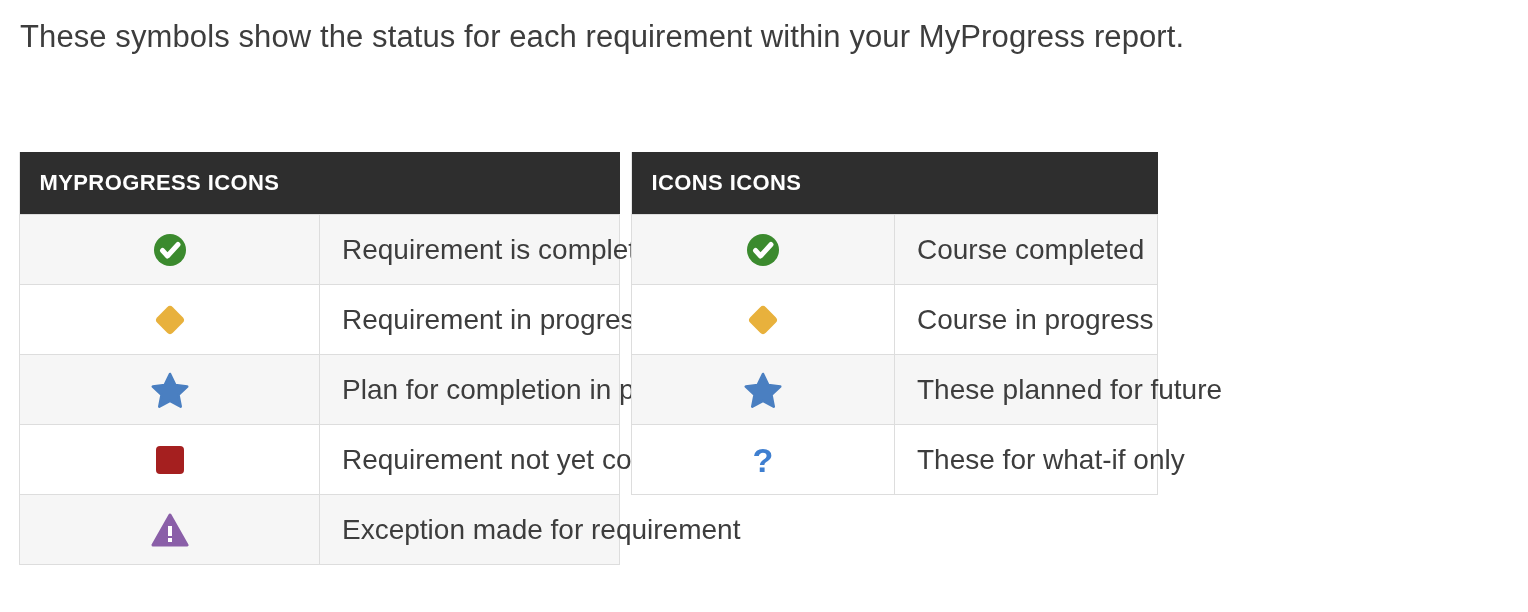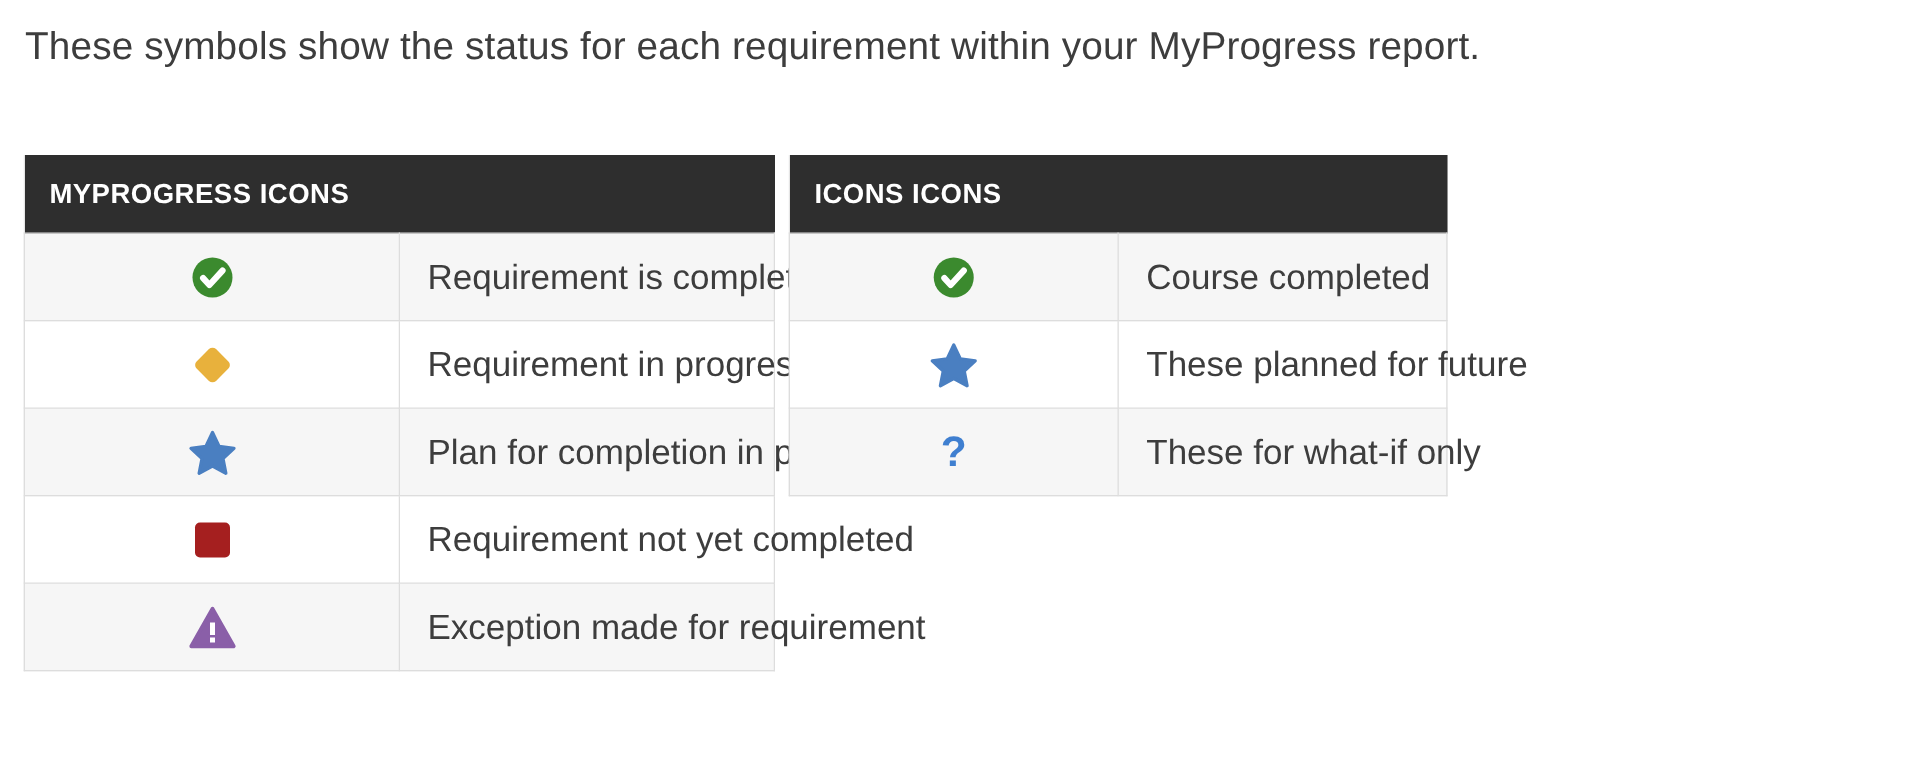--- a/index.html
+++ b/index.html
@@ -47,20 +47,21 @@
     display: flex;
     align-items: flex-start;
     gap: 11px;
   }
 
   .legend-table {
     border-collapse: collapse;
     border-spacing: 0;
     background: #e5e5e5;
     table-layout: fixed;
+    margin-top: 28px;
   }
   .legend-table.left  { width: 601px; }
   .legend-table.right { width: 527px; }
 
   .legend-table thead th {
     background: #2e2e2e;
     color: #ffffff;
     text-align: left;
     font-size: 22px;
     font-weight: bold;
@@ -204,20 +205,30 @@
             <span class="ico">
               <svg width="36" height="36" viewBox="0 0 36 36" aria-hidden="true">
                 <circle cx="18" cy="18" r="16" fill="#3b8a2e"></circle>
                 <path d="M10.5 18.5 L15.5 24 L26 12.5" fill="none" stroke="#ffffff" stroke-width="5" stroke-linecap="round" stroke-linejoin="round"></path>
               </svg>
             </span>
           </td>
           <td class="label-cell">Course completed</td>
         </tr>
 
+        <tr>
+          <td class="icon-cell">
+            <span class="ico">
+              <svg width="40" height="40" viewBox="0 0 40 40" aria-hidden="true">
+                <rect x="9" y="9" width="22" height="22" rx="4" ry="4" fill="#e8b13c" transform="rotate(45 20 20)"></rect>
+              </svg>
+            </span>
+          </td>
+          <td class="label-cell">Course in progress</td>
+        </tr>
 
         <tr>
           <td class="icon-cell">
             <span class="ico">
               <svg width="40" height="40" viewBox="0 0 40 40" aria-hidden="true">
                 <path d="M20 4 L25.3 15.1 L37.2 16.6 L28.4 24.8 L30.7 36.6 L20 30.8 L9.3 36.6 L11.6 24.8 L2.8 16.6 L14.7 15.1 Z" fill="#4a7fc1" stroke="#4a7fc1" stroke-width="2.6" stroke-linejoin="round"></path>
               </svg>
             </span>
           </td>
           <td class="label-cell">These planned for future</td>

